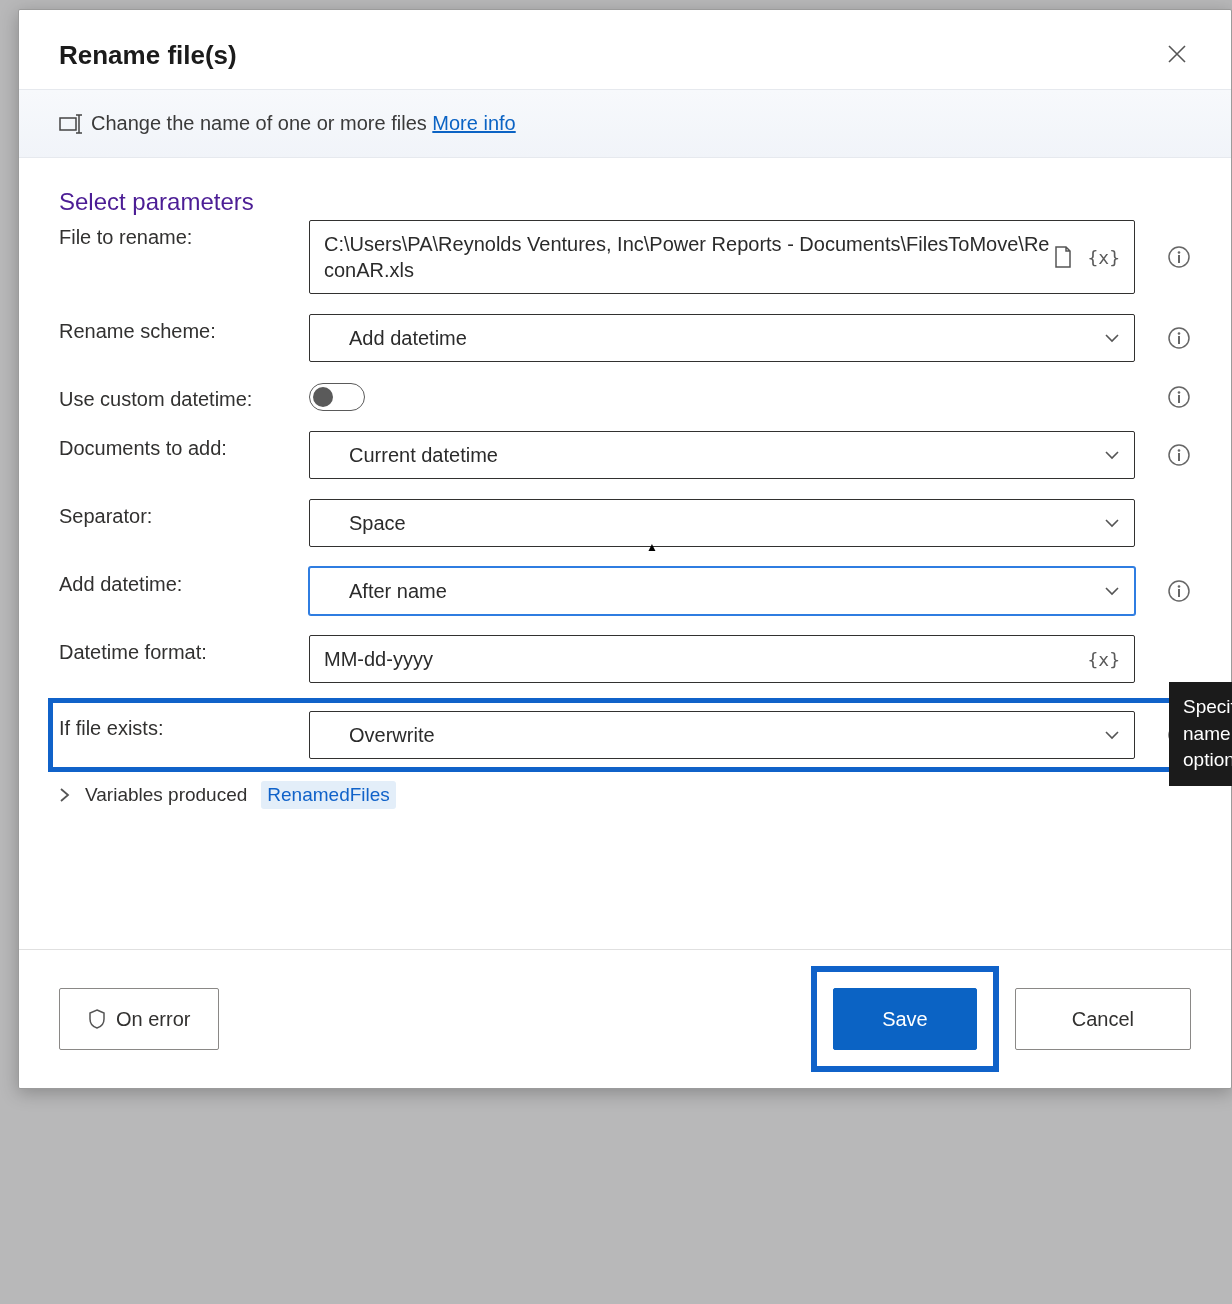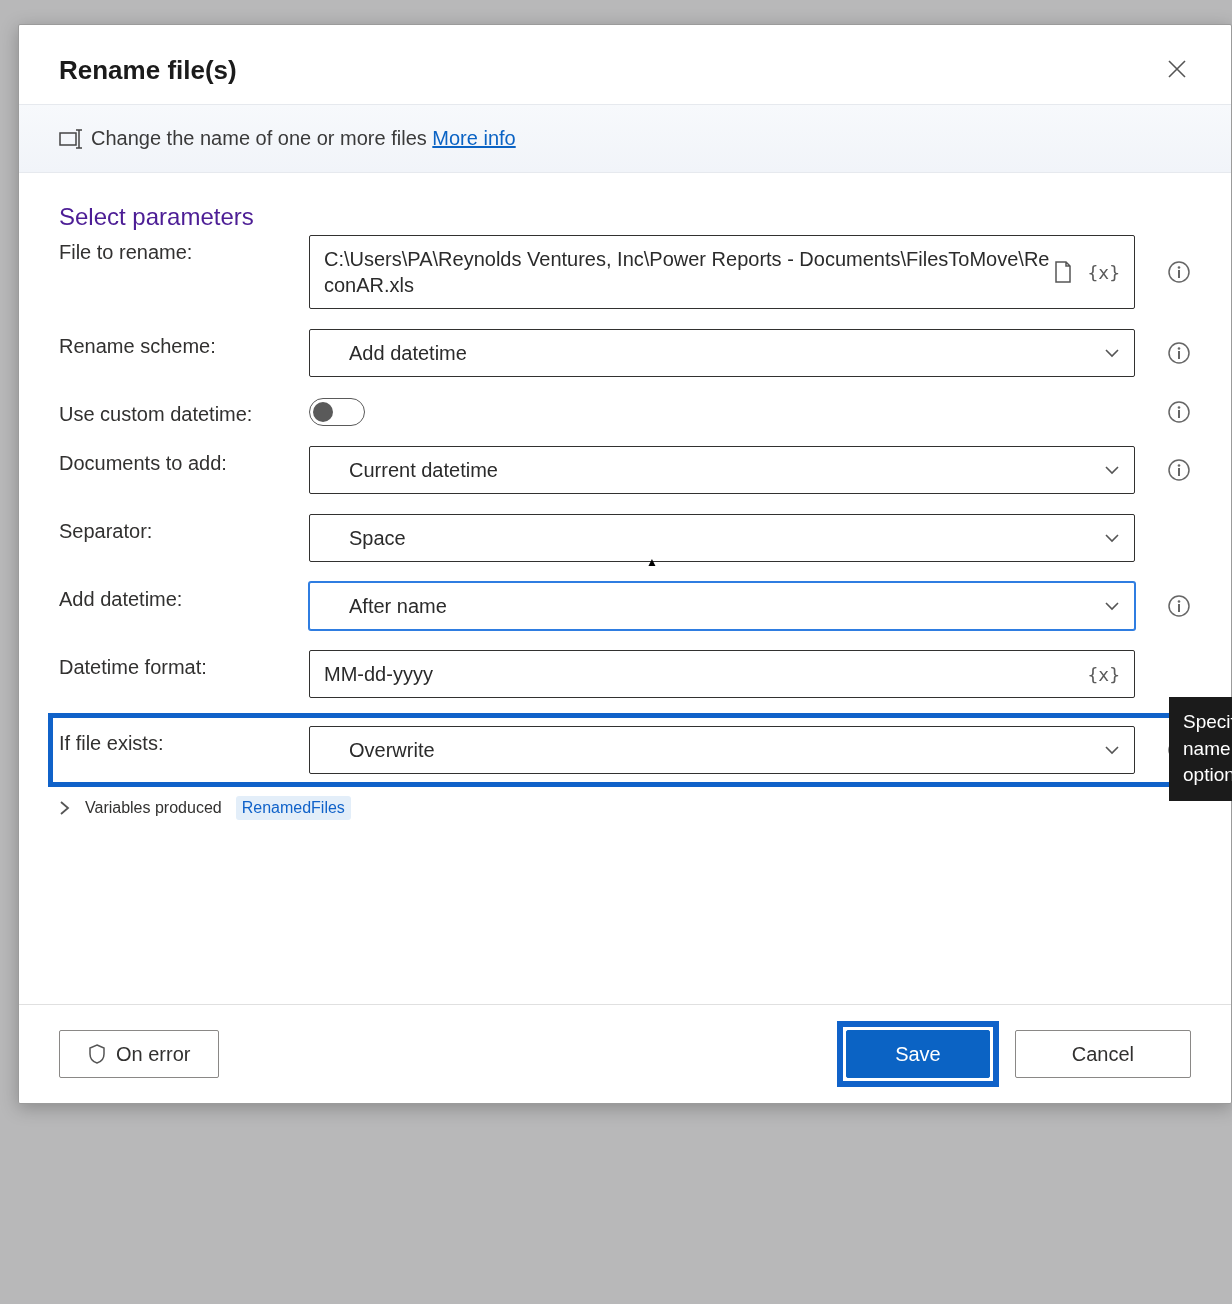--- a/index.html
+++ b/index.html
@@ -11,21 +11,21 @@
     color: #323130;
     background: #bfbfc0;
     overflow: hidden;
   }
   .backdrop {
     position: absolute; inset: 0;
     background: #b8b8b9;
   }
   .dialog {
     position: absolute;
-    left: 18px; top: 24px;
+    left: 18px; top: 9px;
     width: 1214px; height: 1080px;
     background: #ffffff;
     border: 1px solid #9b9b9b;
     border-radius: 2px;
     box-shadow: 0 4px 18px rgba(0,0,0,0.25);
     display: flex; flex-direction: column;
   }
   .hdr {
     padding: 30px 40px 18px 40px;
     display: flex; justify-content: space-between; align-items: flex-start;
@@ -126,56 +126,56 @@
   }
   .highlight-row { 
     outline: 5px solid #1062c9; 
     outline-offset: 0px;
     padding: 8px 6px;
     margin: 14px -6px 14px -6px;
   }
   .vars-row {
     display: flex; align-items: center; gap: 14px;
     margin-top: 8px;
-    font-size: 16px;
+    font-size: 19px;
   }
   .vars-row .chev-r { color: #555; font-size: 16px; }
   .vars-row .vlabel { color: #323130; }
   .var-badge {
     background: #e3eef9;
     color: #1062c9;
     padding: 3px 6px;
     border-radius: 3px;
   }
   .footer {
     border-top: 1px solid #e0e0e0;
     padding: 22px 40px;
     display: flex;
     align-items: center;
     justify-content: space-between;
   }
   .btn {
-    height: 48px;
+    height: 62px;
     padding: 0 28px;
     border: 1px solid #8a8886;
     background: #fff;
     border-radius: 2px;
     font-size: 20px;
     display: inline-flex; align-items: center; gap: 10px;
     cursor: pointer;
     color: #323130;
   }
   .btn-primary {
     background: #0b63c4;
     border-color: #0b63c4;
     color: #fff;
   }
   .save-highlight {
     outline: 6px solid #1062c9;
-    padding: 3px;
+    padding: 16px;
   }
   .right-btns { display: flex; gap: 22px; align-items: center; }
   .tooltip {
     position: absolute;
     right: -20px; top: 672px;
     background: #1b1b1b;
     color: #fff;
     font-size: 19px;
     padding: 12px 10px 12px 14px;
     width: 82px;

